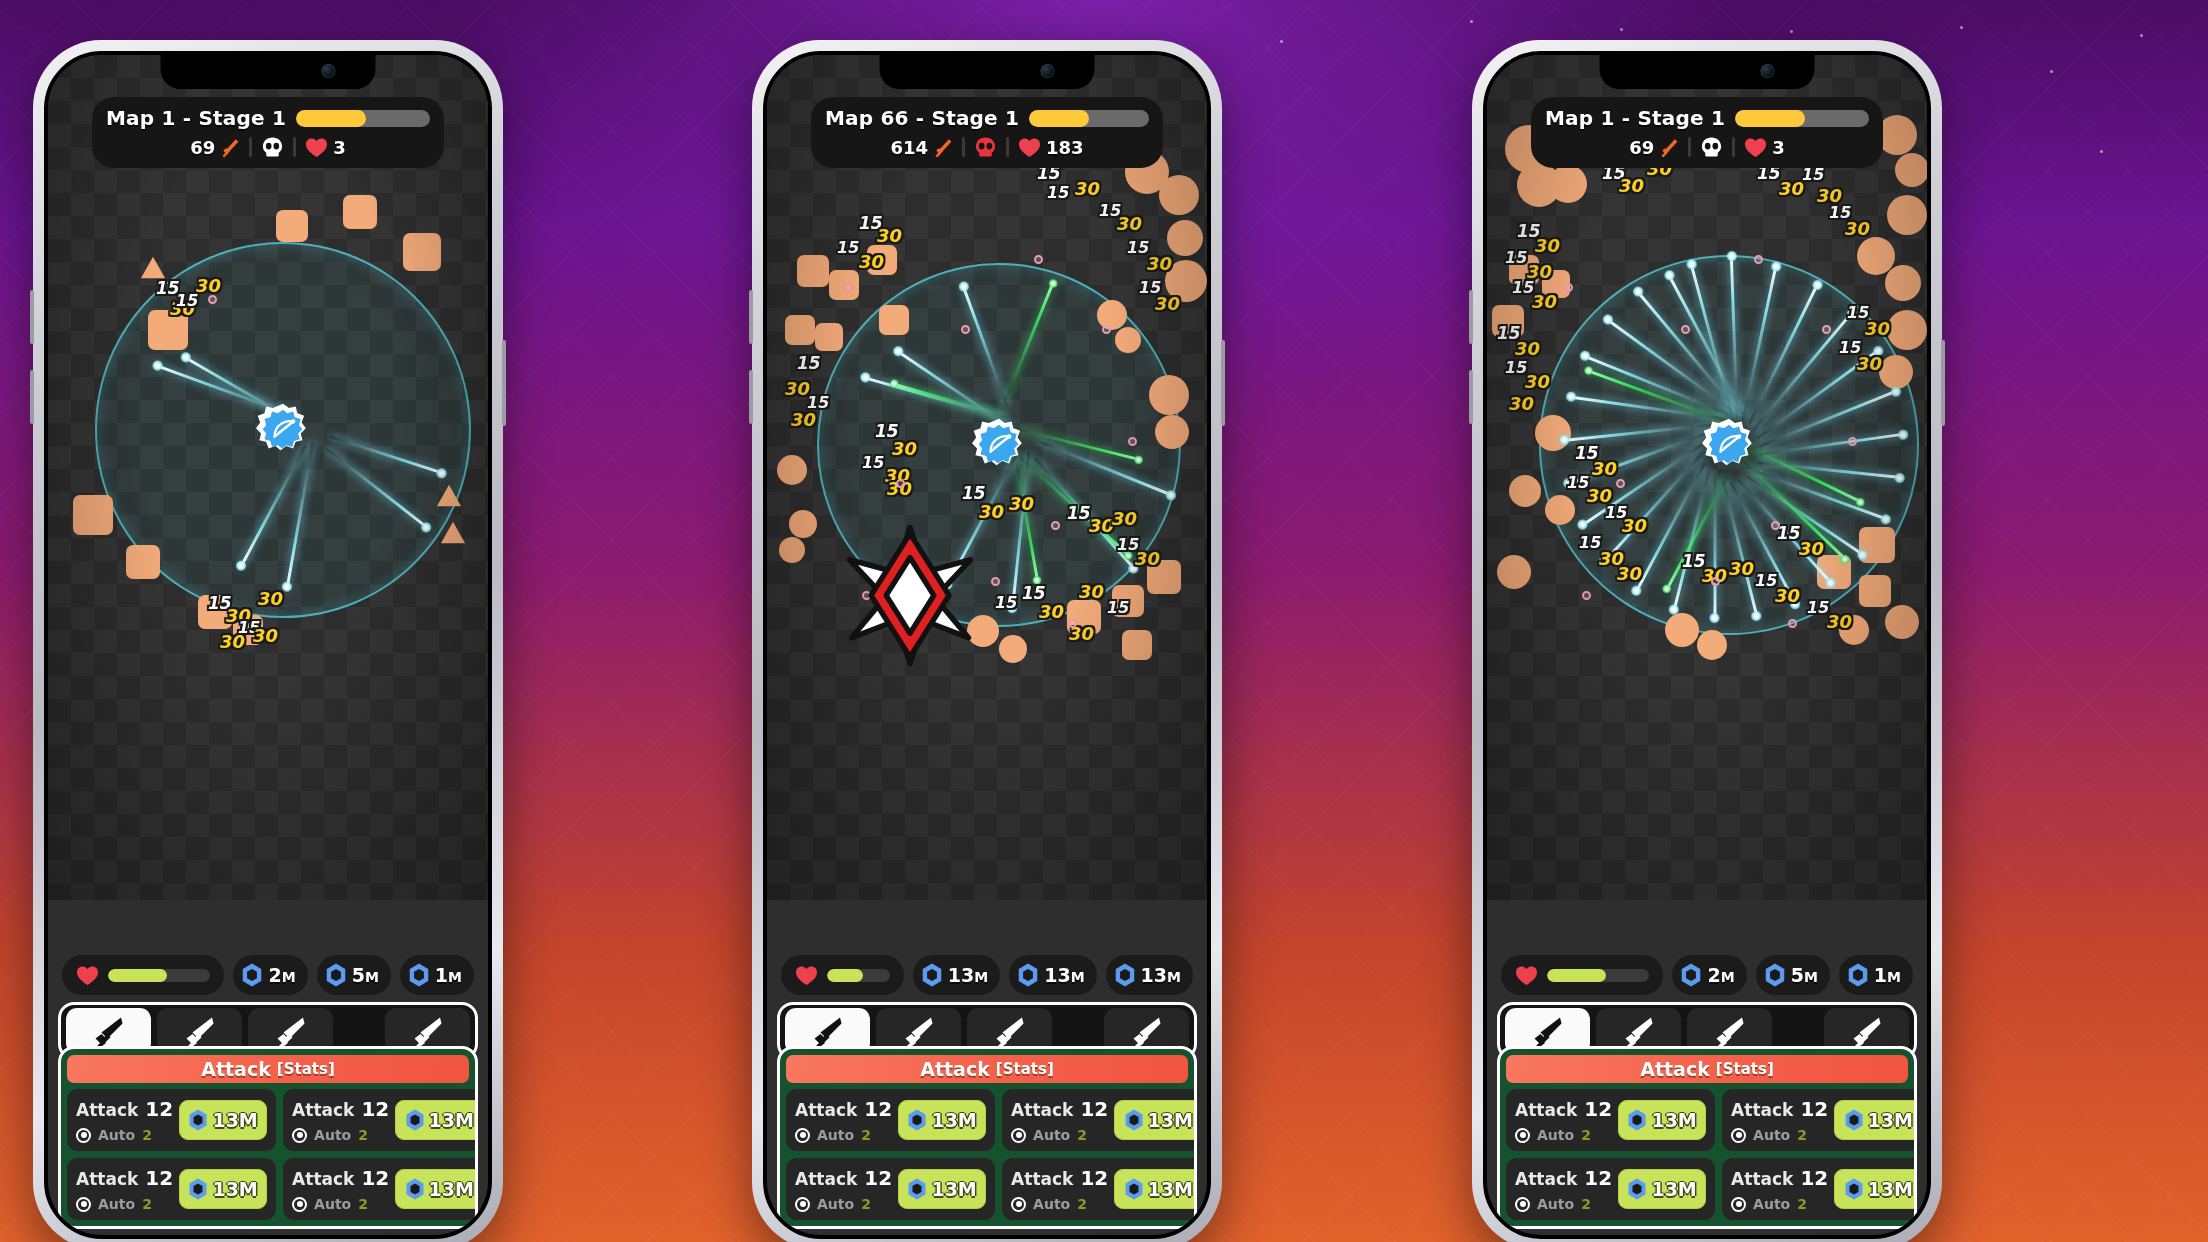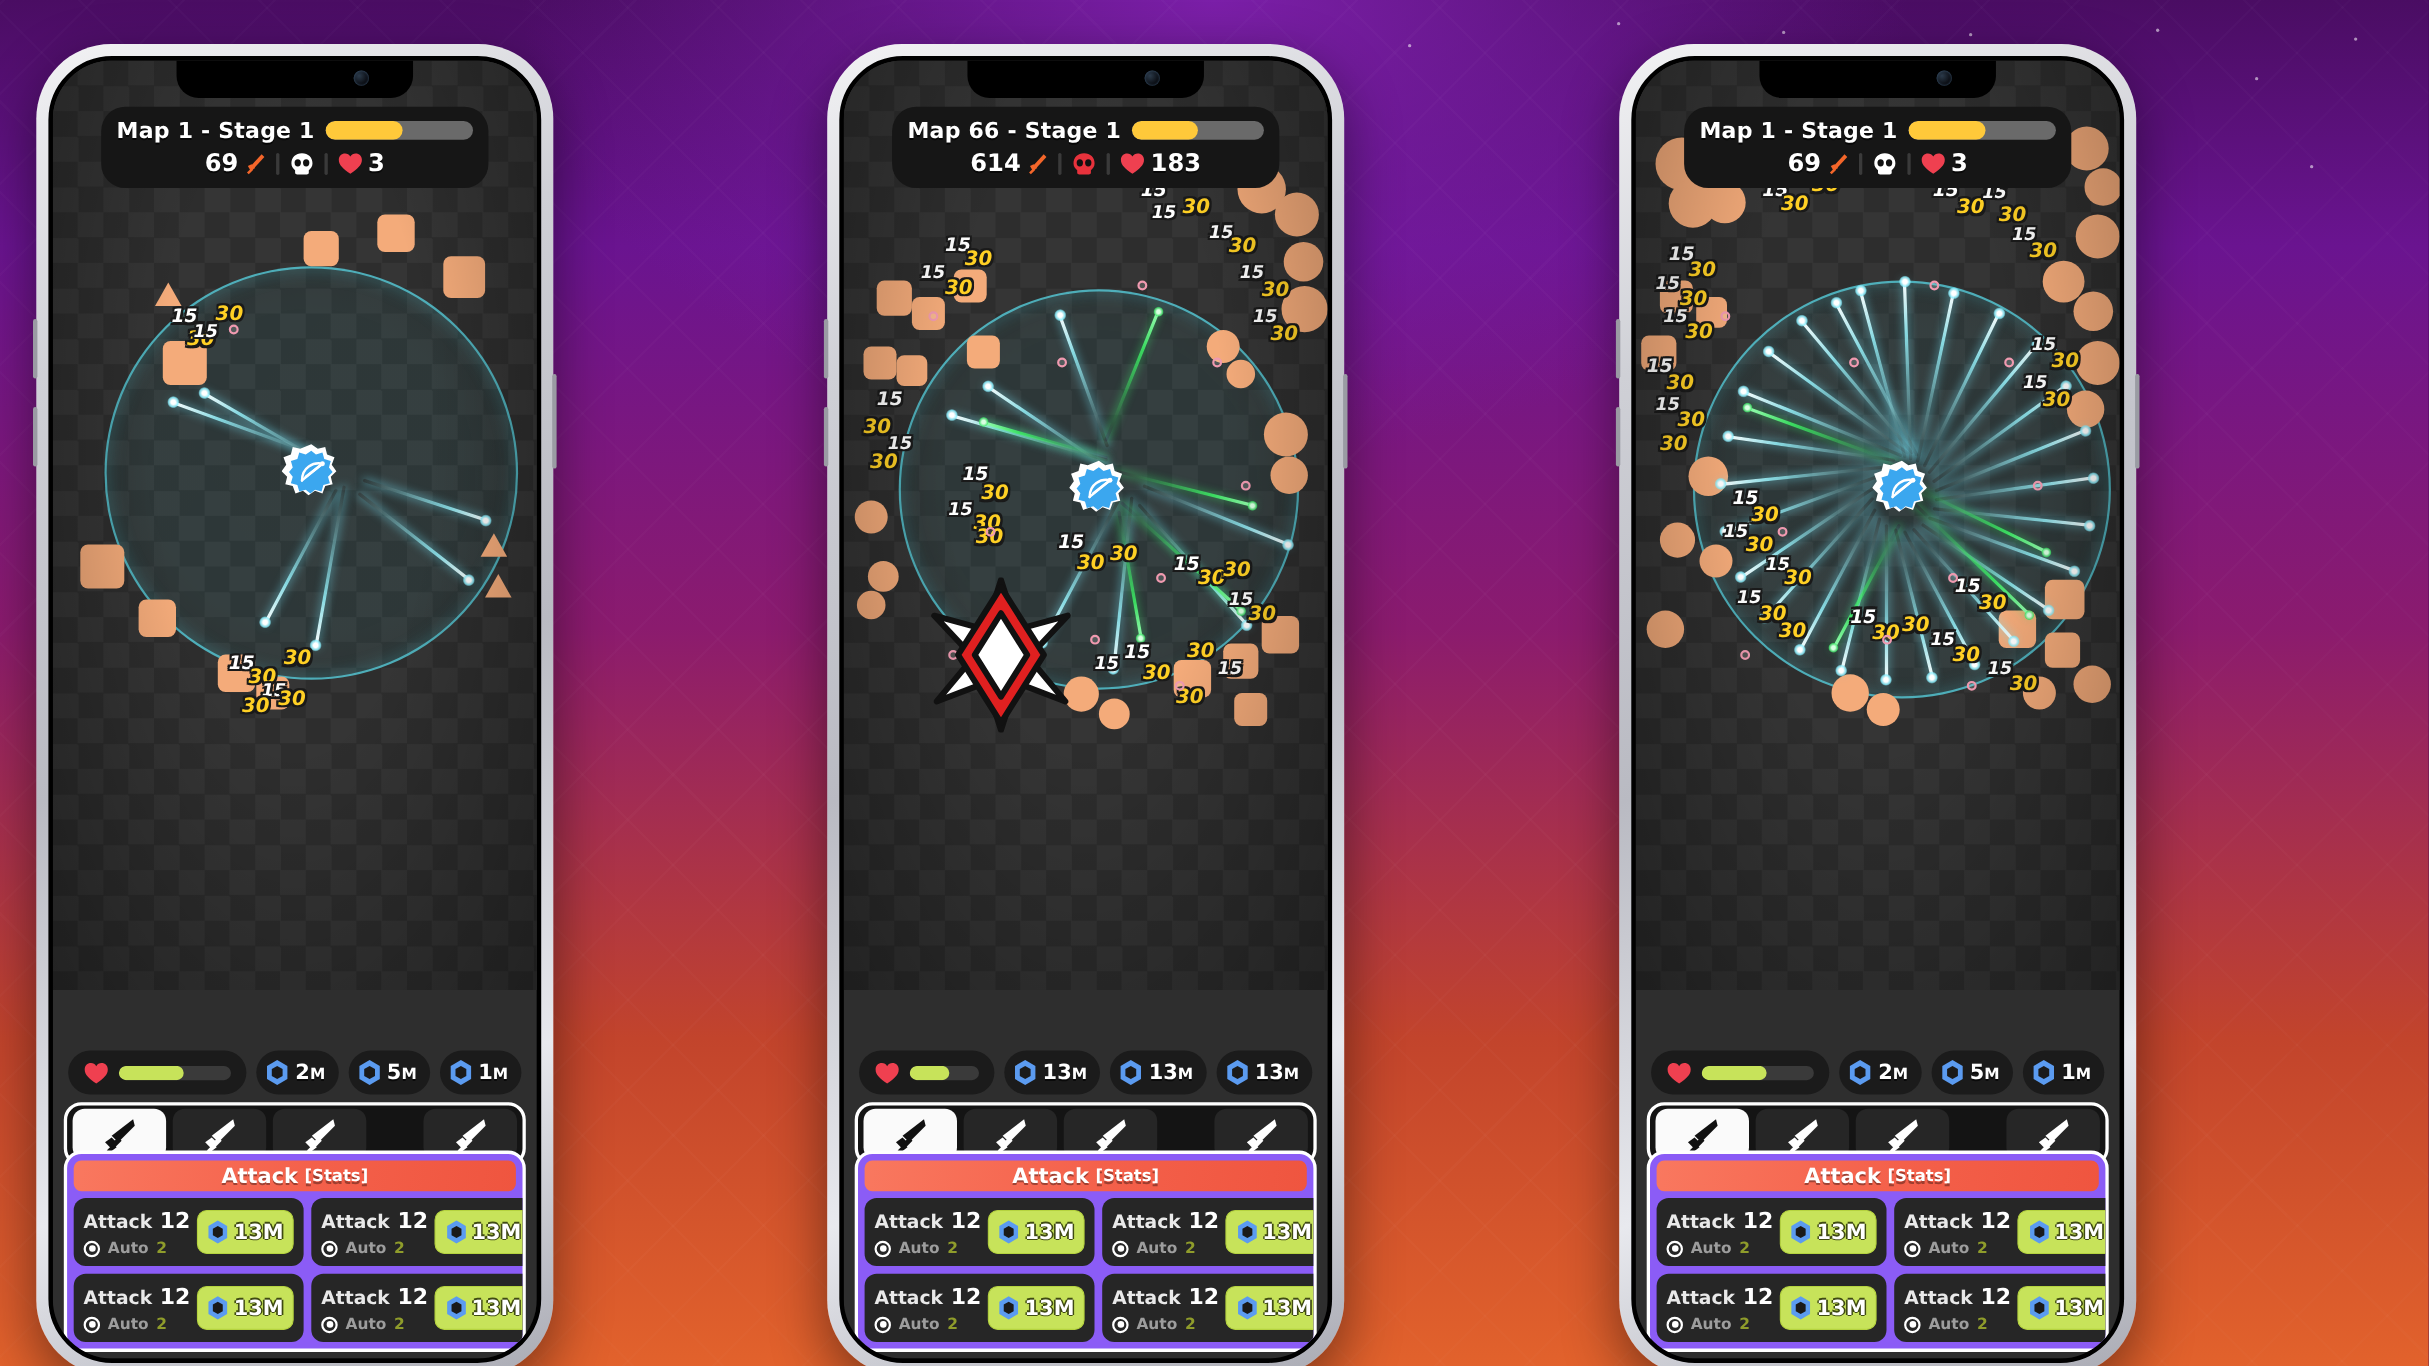--- a/index.html
+++ b/index.html
@@ -101,21 +101,21 @@
     text-shadow: 0 2px 0 rgba(0,0,0,.7);
     white-space: nowrap;
   }
   .stage-bar {
     flex: 1; height: 17px; border-radius: 10px; background: #6a6a6a; overflow: hidden;
   }
   .stage-bar > i { display: block; height: 100%; background: #ffc93a; border-radius: 10px; }
 
   .hud-row2 { display: flex; align-items: center; justify-content: center; gap: 9px; margin-top: 6px; }
   .hud-stat { display: flex; align-items: center; gap: 5px; }
-  .hud-num { color: #fff; font-weight: 900; font-size: 22px; text-shadow: 0 2px 0 rgba(0,0,0,.6); }
+  .hud-num { color: #fff; font-weight: 900; font-size: 18px; text-shadow: 0 2px 0 rgba(0,0,0,.6); }
   .divider { width: 3px; height: 20px; background: #3a3a3a; border-radius: 2px; }
   .sword-ic { width: 20px; height: 21px; }
   .skull-ic { width: 23px; height: 22px; }
   .heart-ic { width: 23px; height: 21px; }
 
   
   .botbar {
     position: absolute; left: 14px; right: 14px; bottom: 240px;
     display: flex; align-items: center; gap: 9px; z-index: 25;
   }
@@ -143,21 +143,21 @@
     width: 85px; height: 46px; border-radius: 11px; background: #262626;
     display: flex; align-items: center; justify-content: center;
   }
   .wtab.sel { background: #fafafa; }
   .wtab .sw { width: 36px; height: 36px; }
   .wtab-gap { flex: 1; }
 
   
   .stats {
     position: absolute; left: 10px; right: 10px; bottom: 6px;
-    background: #8b5cf6; border: 3px solid #fff; border-radius: 16px;
+    background: #14532d; border: 3px solid #fff; border-radius: 16px;
     padding: 6px; z-index: 25; overflow: hidden;
   }
   .stats-title {
     height: 28px; border-radius: 7px;
     background: linear-gradient(100deg,#f9785f 0%,#f4604a 55%,#ef553f 100%);
     display: flex; align-items: center; justify-content: center; gap: 6px;
     margin-bottom: 6px;
   }
   .stats-title .t1 { color: #fff; font-weight: 900; font-size: 19px; text-shadow: 0 2px 0 rgba(0,0,0,.35); }
   .stats-title .t2 { color: #fff; font-weight: 900; font-size: 15px; text-shadow: 0 2px 0 rgba(0,0,0,.35); }

